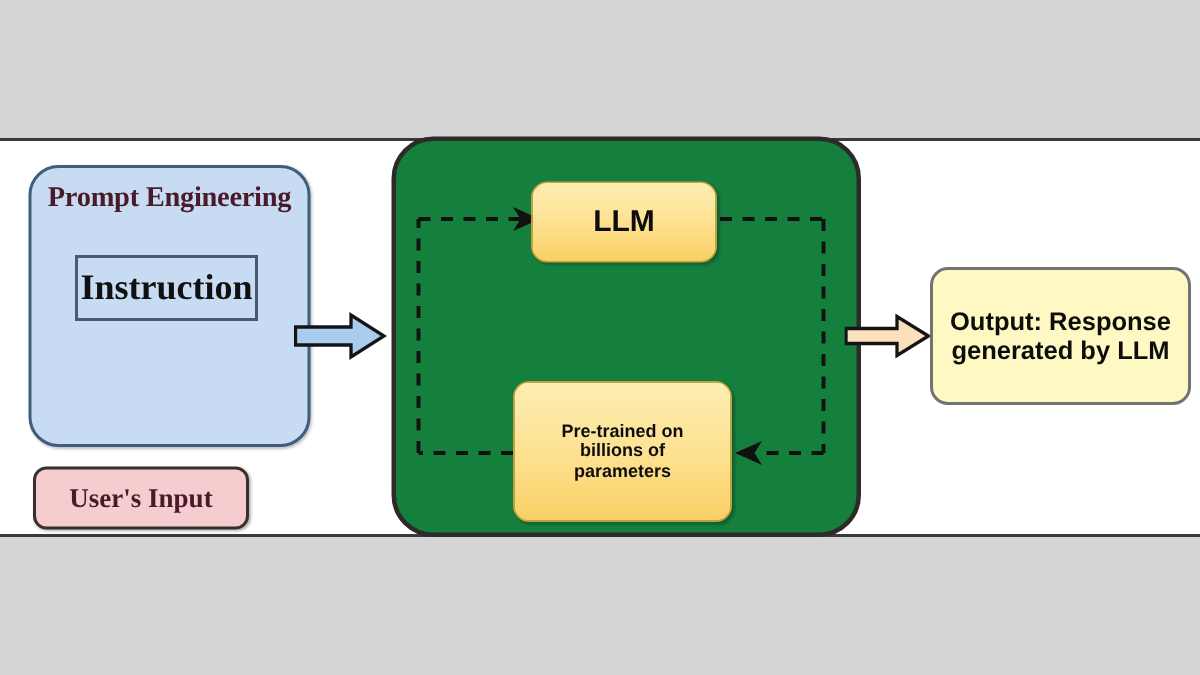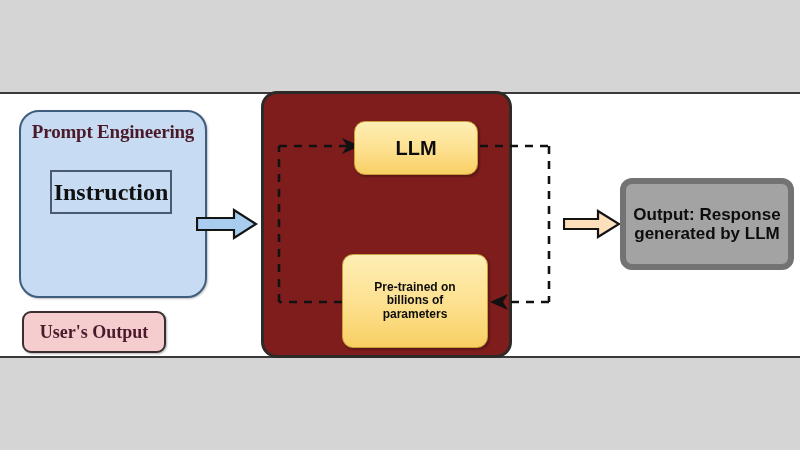--- a/index.html
+++ b/index.html
@@ -111,25 +111,25 @@
     position: absolute;
     height: 30px;
   }
   .block-arrow svg { display: block; }
 
   
   #llm-container {
     position: absolute;
     left: 261px;
     top: 91px;
-    width: 251px;
+    width: 313px;
     height: 267px;
-    background: #7f1d1d;
+    background: #15803d;
     border: 3px solid #2e2a28;
-    border-radius: 16px;
+    border-radius: 28px;
     box-sizing: border-box;
   }
 
   
   #feedback-loop {
     position: absolute;
     left: 0;
     top: 0;
     width: 308px;
     height: 267px;
@@ -167,22 +167,22 @@
     font-size: 12px;
   }
 
   
   #output-box {
     position: absolute;
     left: 620px;
     top: 178px;
     width: 174px;
     height: 92px;
-    background: #a3a3a3;
-    border: 6px solid #737373;
+    background: #fef9c3;
+    border: 2px solid #737373;
     border-radius: 12px;
     box-sizing: border-box;
     display: flex;
     align-items: center;
     justify-content: center;
     font-family: "Liberation Sans", sans-serif;
     font-weight: bold;
     font-size: 17px;
     line-height: 1.22;
     color: #0d0d0d;
@@ -201,21 +201,21 @@
   <div id="prompt-engineering-box">
     <div id="prompt-engineering-title">Prompt Engineering</div>
 
     <div class="inner-rect" id="instruction-box">
       <span>Instruction</span>
     </div>
 
   </div>
 
   <div id="users-input-box">
-    <span>User's Output</span>
+    <span>User's Input</span>
   </div>
 
   <div class="block-arrow" style="left:196px; top:208px; width:62px; height:32px;">
     <svg width="62" height="32" viewBox="0 0 62 32">
       <polygon points="1,10 38,10 38,2 60,16 38,30 38,22 1,22" fill="#a8cdee" stroke="#141414" stroke-width="2.2" stroke-linejoin="miter"></polygon>
     </svg>
   </div>
 
   <div id="llm-container">
 

